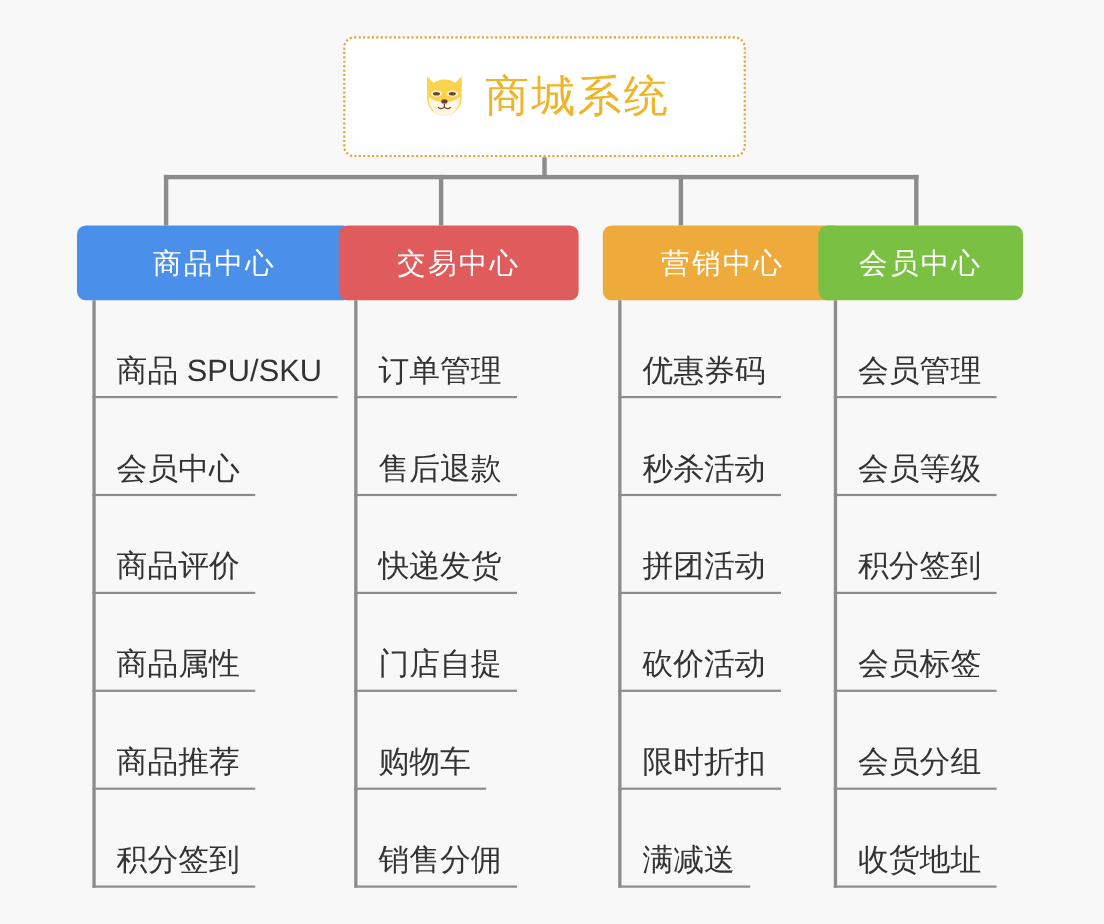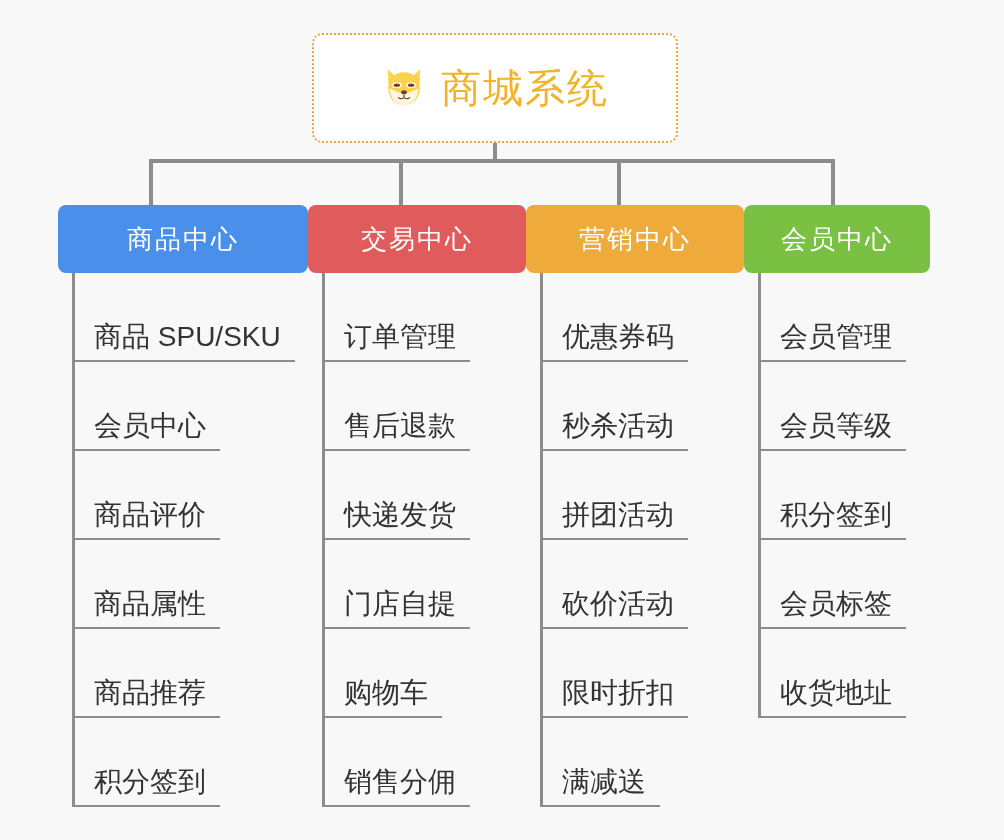--- a/index.html
+++ b/index.html
@@ -121,23 +121,23 @@
     display: inline-block;
     padding: 0 14px 7px 22px;
     border-bottom: 2px solid #8c8c8c;
     font-size: 28px;
     color: #333333;
     line-height: 1.1;
     white-space: nowrap;
   }
 
   
-  .col-1 { left: 58px;  width: 250px; }
+  .col-1 { left: 70px;  width: 250px; }
   .col-2 { left: 308px; width: 218px; }
-  .col-3 { left: 526px; width: 218px; }
+  .col-3 { left: 548px; width: 218px; }
   .col-4 { left: 744px; width: 186px; }
 
   .col-1 .cat-box { background: #4a90ea; }
   .col-2 .cat-box { background: #e05c5c; }
   .col-3 .cat-box { background: #eeab3b; }
   .col-4 .cat-box { background: #7ac143; }
 </style>
 </head>
 <body>
 
@@ -257,18 +257,21 @@
       <div class="leaf">
           <span class="leaf-label">会员等级</span>
         </div>
       <div class="leaf">
           <span class="leaf-label">积分签到</span>
         </div>
       <div class="leaf">
           <span class="leaf-label">会员标签</span>
         </div>
       <div class="leaf">
+          <span class="leaf-label">会员分组</span>
+        </div>
+      <div class="leaf">
           <span class="leaf-label">收货地址</span>
         </div>
     </div>
   </div>
 
 </div>
 
 </body></html>

